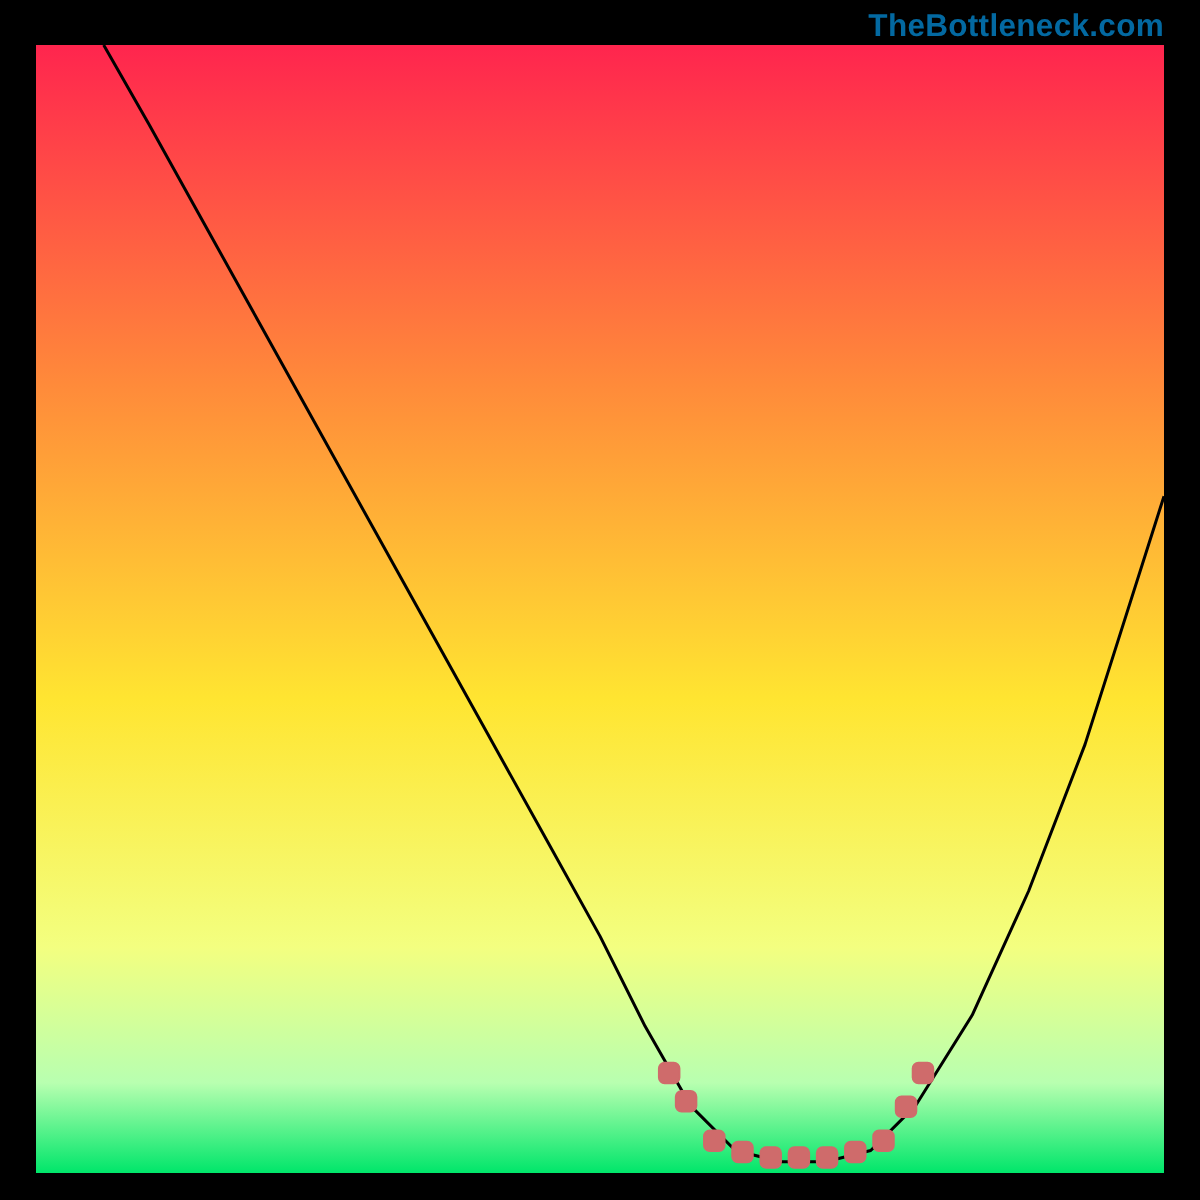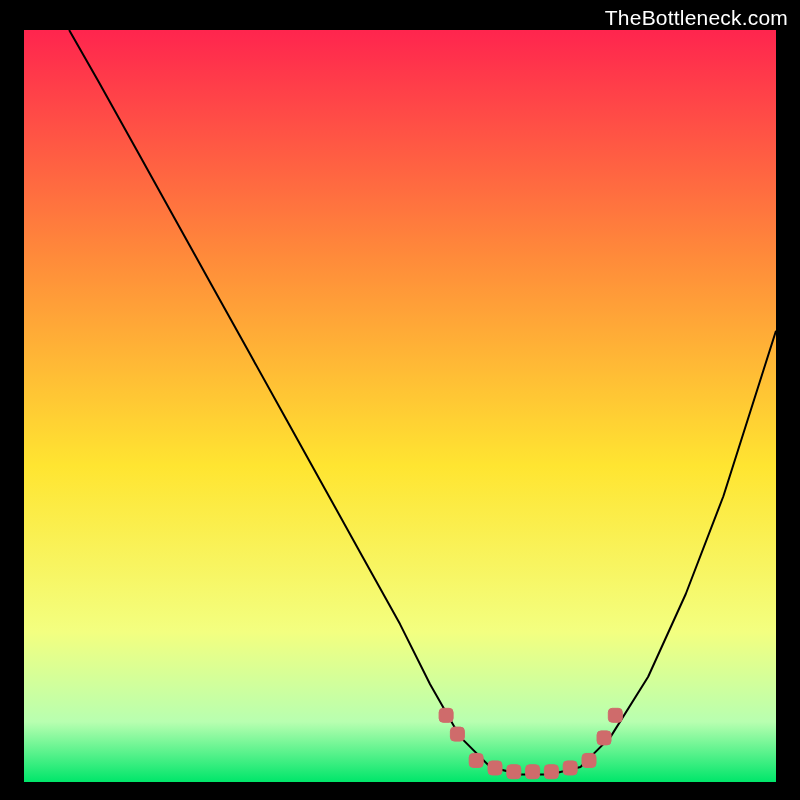--- a/index.html
+++ b/index.html
@@ -7,24 +7,24 @@
     padding: 0;
     width: 800px;
     height: 800px;
     background: #000;
     font-family: Arial, Helvetica, sans-serif;
     overflow: hidden;
   }
   .watermark {
     position: absolute;
     top: 6px;
-    right: 12px;
-    color: #ffffff;
+    right: 24px;
+    color: #0369a1;
     font-size: 21px;
-    font-weight: 400;
+    font-weight: 700;
     letter-spacing: 0.2px;
     z-index: 20;
   }
   .chart-frame {
     position: absolute;
     left: 20px;
     top: 26px;
     width: 760px;
     height: 760px;
     background: #000;

